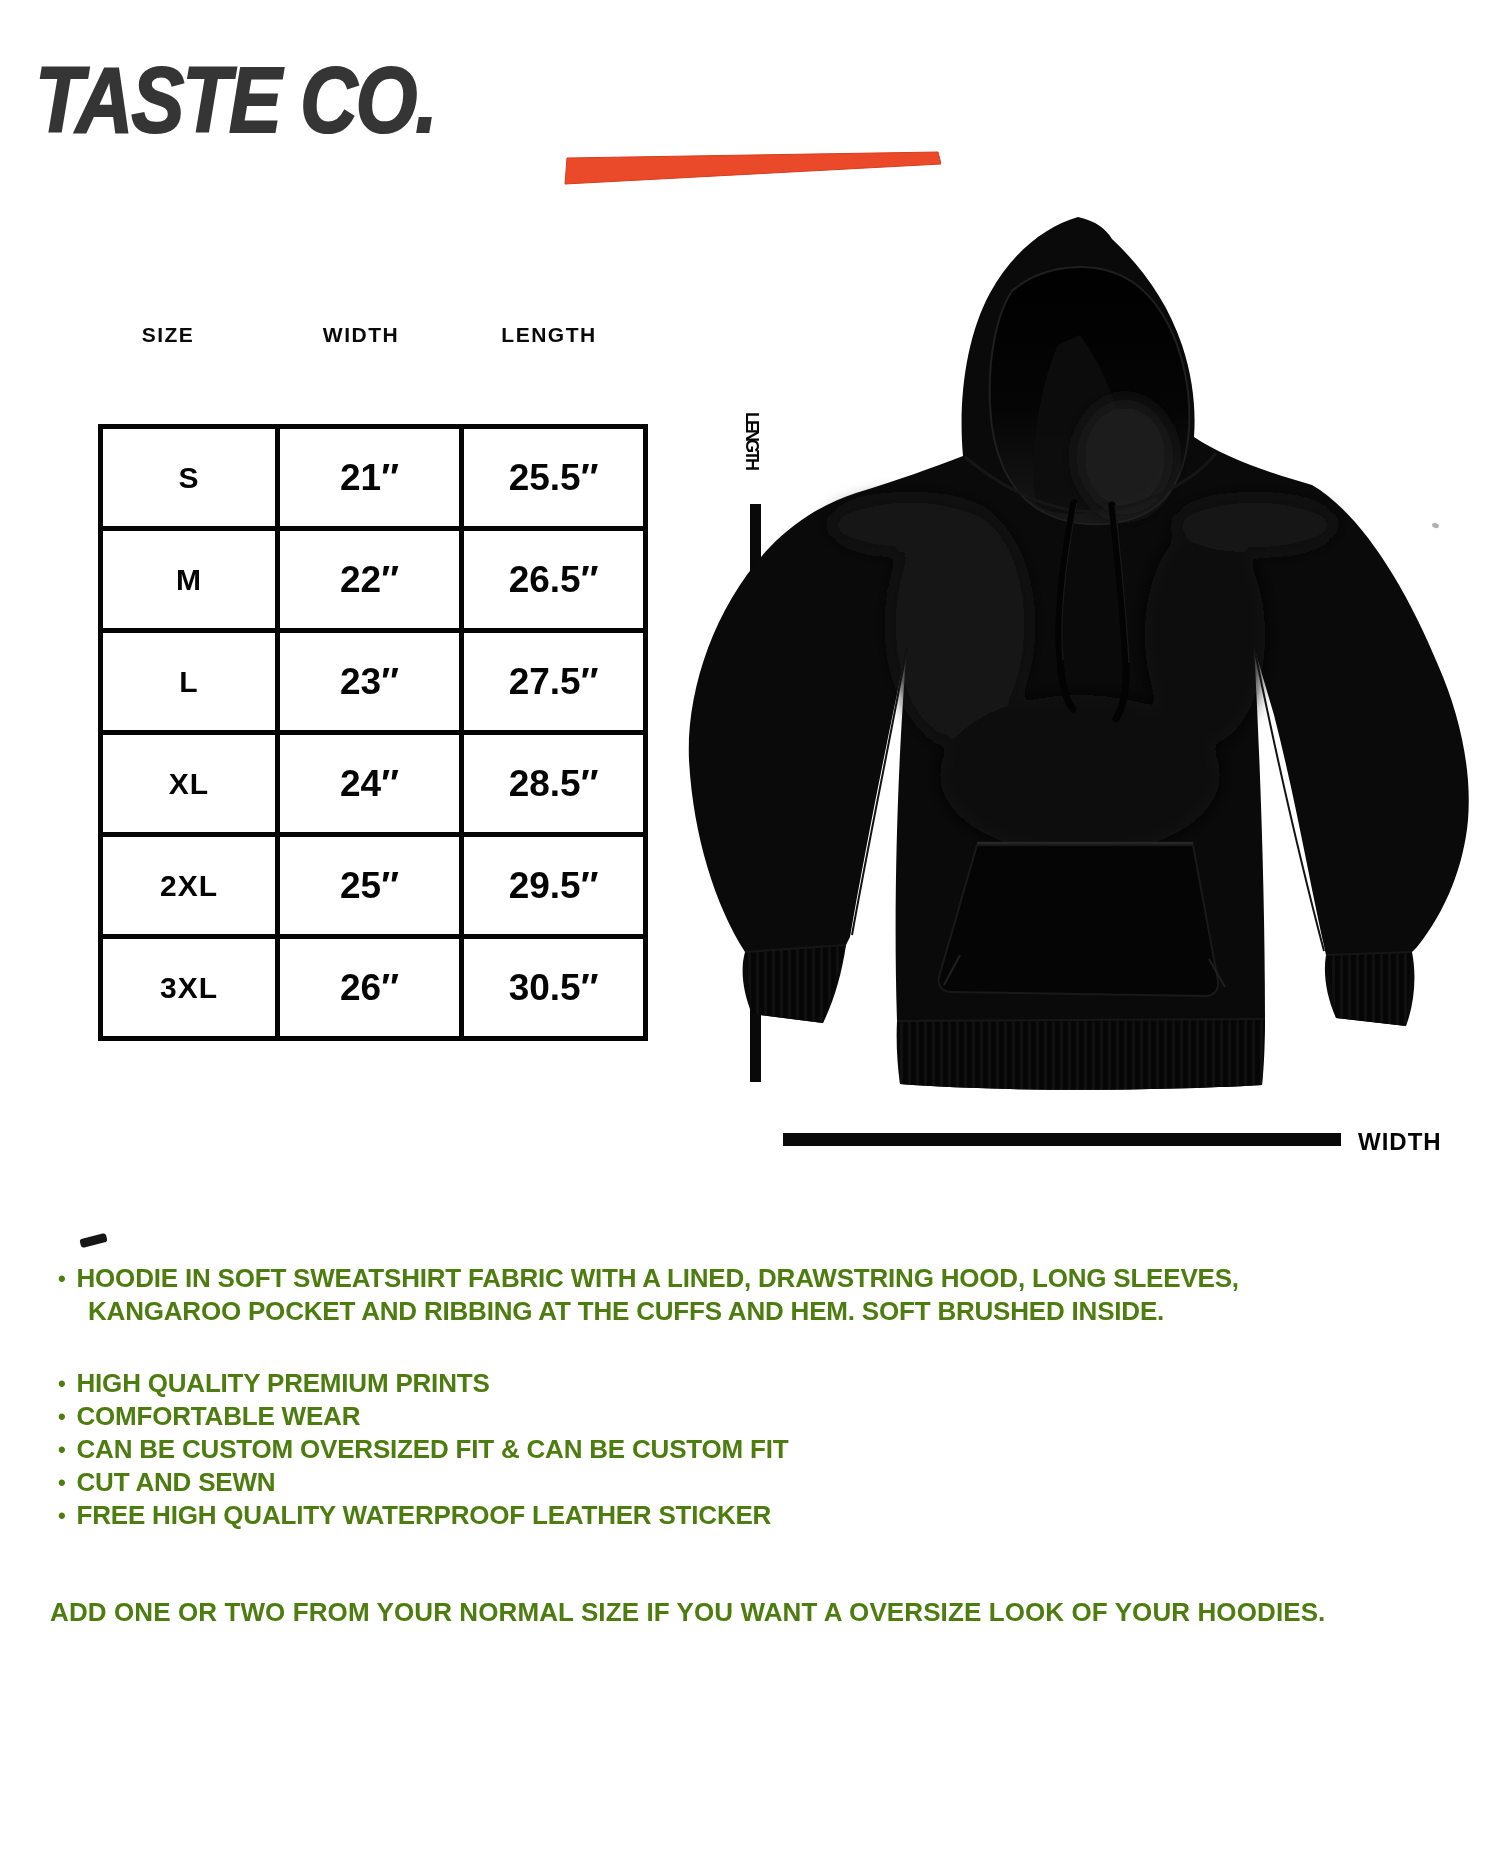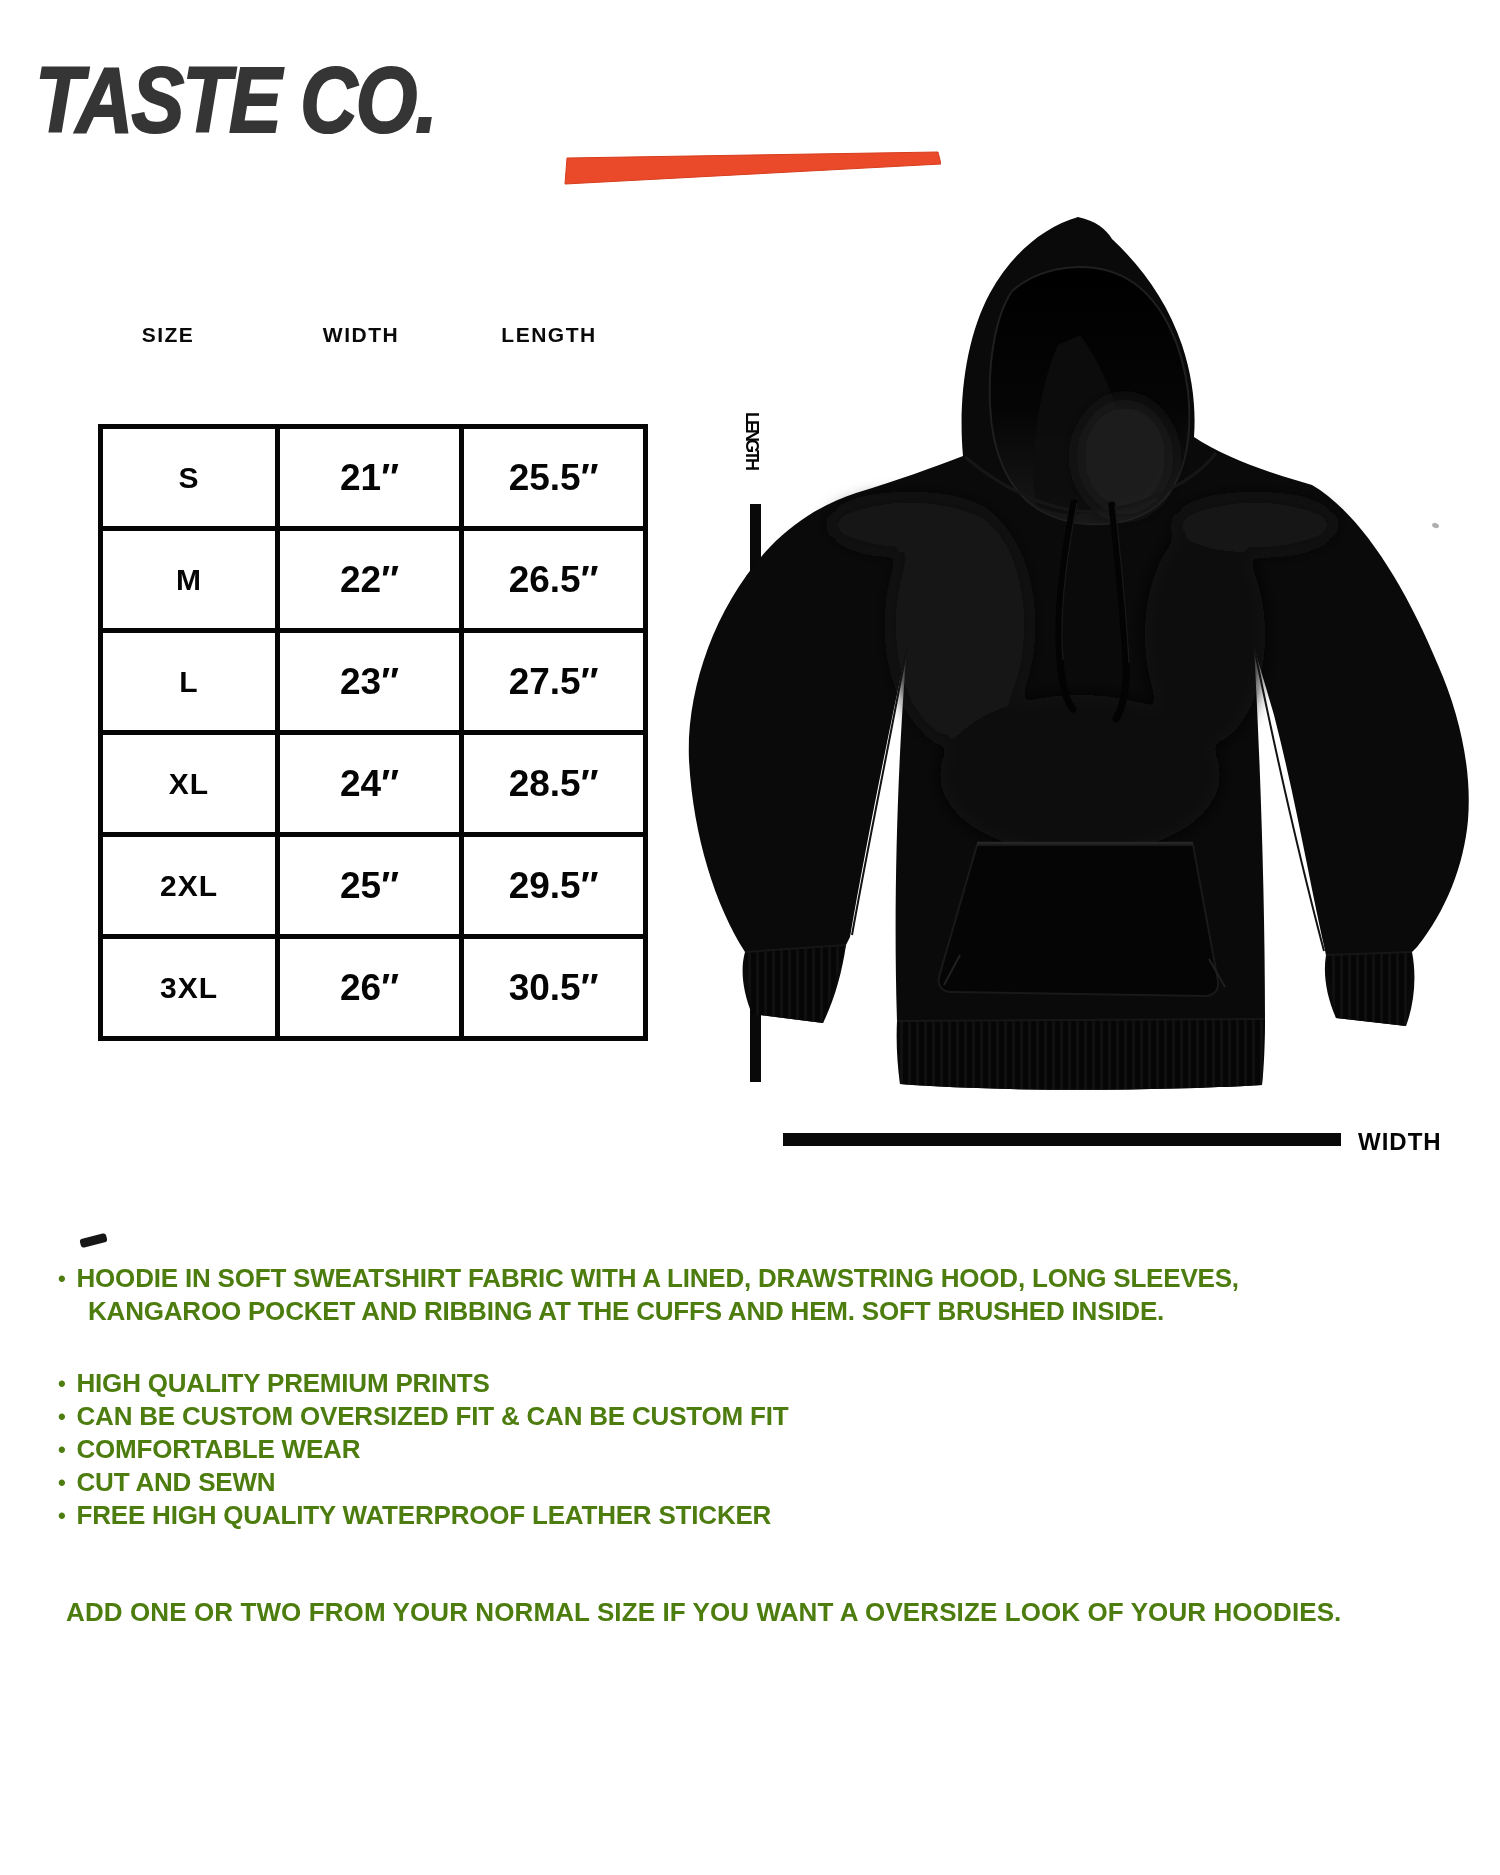--- a/index.html
+++ b/index.html
@@ -44,21 +44,21 @@
     position:absolute;left:1358px;top:1128px;font-weight:700;font-size:24px;
     letter-spacing:1px;color:#050505;white-space:nowrap;
   }
   
   .desc{position:absolute;color:#4d7c0f;font-weight:700;font-size:26px;line-height:33px;
         letter-spacing:-0.2px;white-space:nowrap;}
   .intro{left:58px;top:1262px;}
   .intro .line2{display:block;padding-left:30px;}
   .bullets{left:58px;top:1367px;}
   .bullet-dot{display:inline-block;margin-right:11px;font-size:22px;vertical-align:1px;}
-  .note{left:66px;top:1596px;letter-spacing:0.1px;}
+  .note{left:50px;top:1596px;letter-spacing:0.1px;}
   
   .speck{position:absolute;left:1432px;top:523px;width:7px;height:5px;background:#949494;
          border-radius:50%;opacity:.75;transform:rotate(20deg);}
   .mark{position:absolute;left:80px;top:1236px;width:27px;height:9px;background:#161616;
         border-radius:3px;transform:rotate(-14deg);}
 </style>
 </head>
 <body>
 
 <div class="canvas">
@@ -219,22 +219,22 @@
   <div class="wid-bar"></div>
   <div class="wid-label">WIDTH</div>
 
   <div class="desc intro">
     <span class="bullet-dot">•</span><span>HOODIE IN SOFT SWEATSHIRT FABRIC WITH A LINED, DRAWSTRING HOOD, LONG SLEEVES,</span>
     <span class="line2">KANGAROO POCKET AND RIBBING AT THE CUFFS AND HEM. SOFT BRUSHED INSIDE.</span>
   </div>
 
   <div class="desc bullets">
     <div><span class="bullet-dot">•</span><span>HIGH QUALITY PREMIUM PRINTS</span></div>
+    <div><span class="bullet-dot">•</span><span>COMFORTABLE WEAR</span></div>
     <div><span class="bullet-dot">•</span><span>CAN BE CUSTOM OVERSIZED FIT &amp; CAN BE CUSTOM FIT</span></div>
-    <div><span class="bullet-dot">•</span><span>COMFORTABLE WEAR</span></div>
     <div><span class="bullet-dot">•</span><span>CUT AND SEWN</span></div>
     <div><span class="bullet-dot">•</span><span>FREE HIGH QUALITY WATERPROOF LEATHER STICKER</span></div>
   </div>
 
   <div class="desc note">ADD ONE OR TWO FROM YOUR NORMAL SIZE IF YOU WANT A OVERSIZE LOOK OF YOUR HOODIES.</div>
 
   <div class="speck"></div>
   <div class="mark"></div>
 
 </div>

